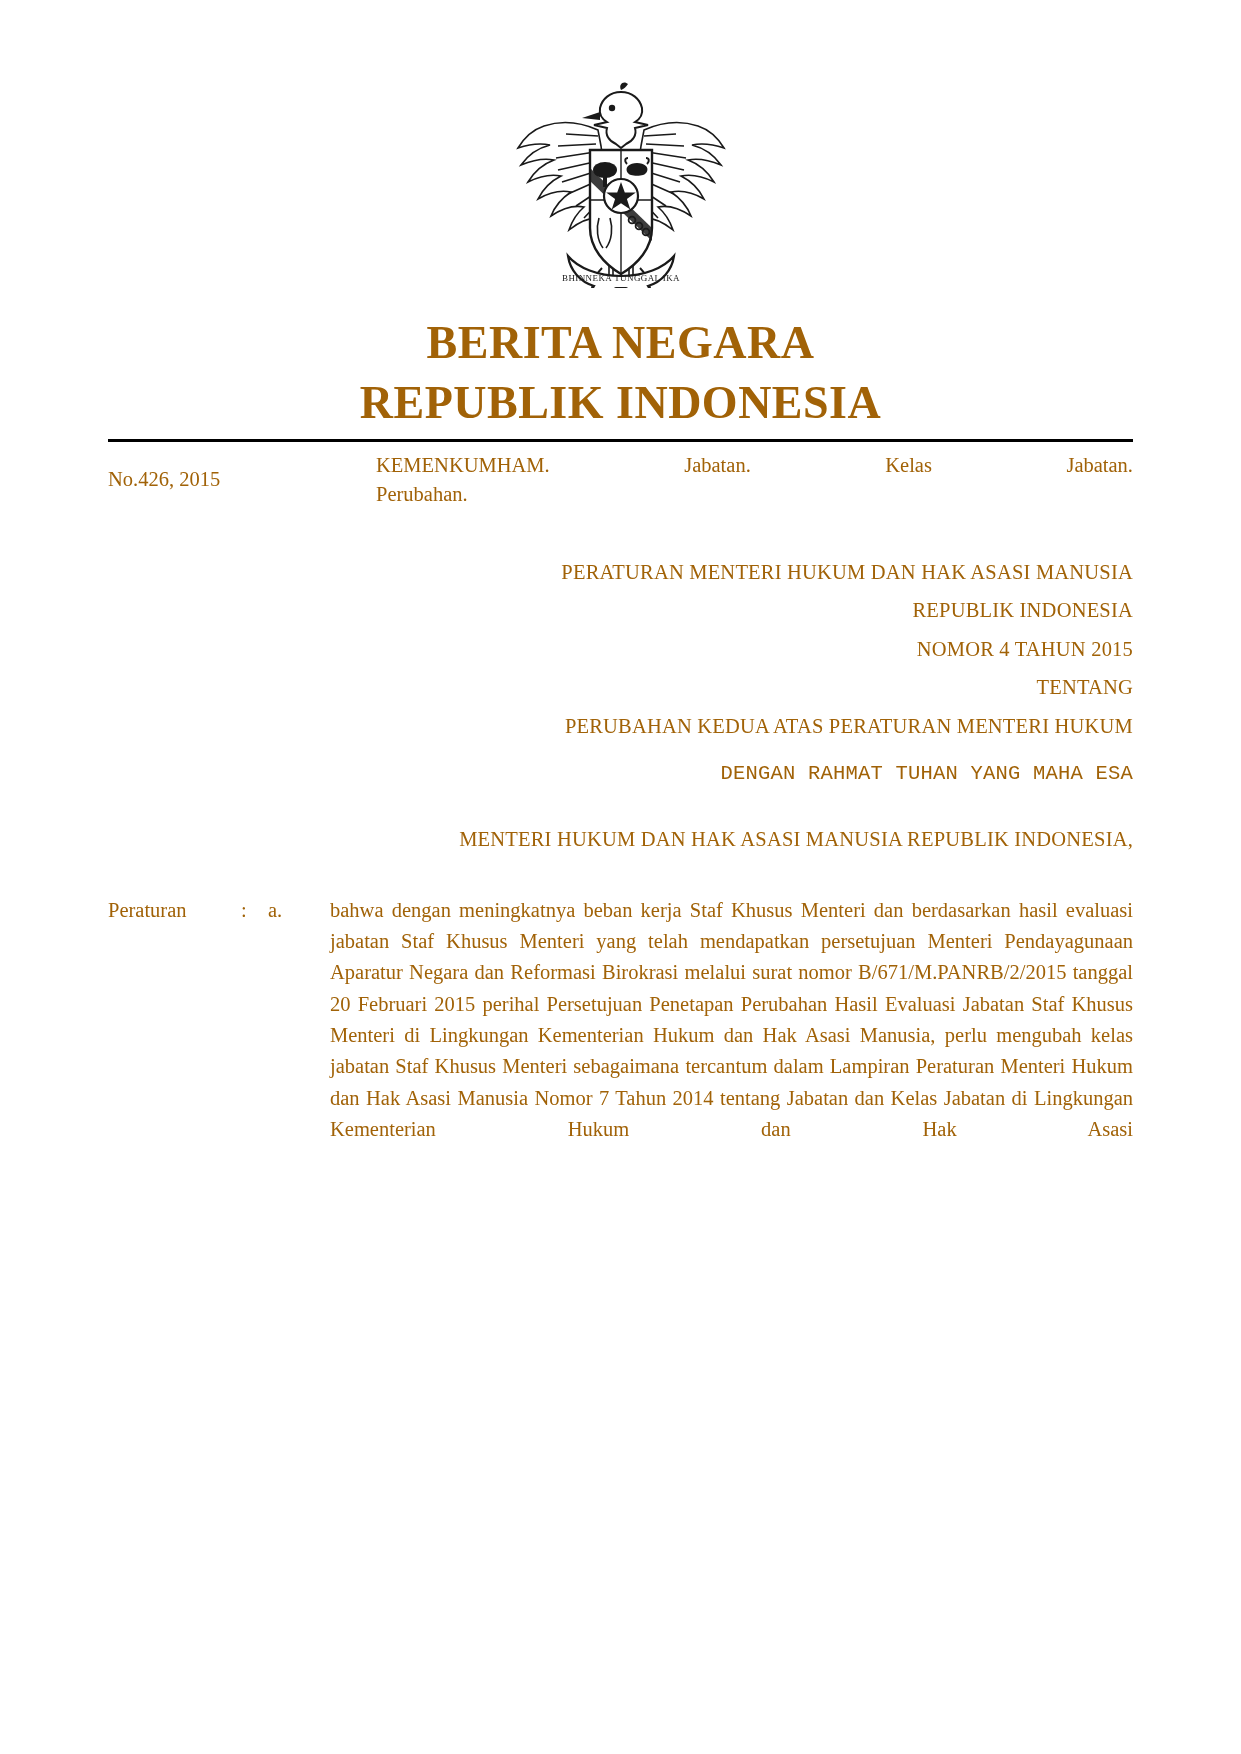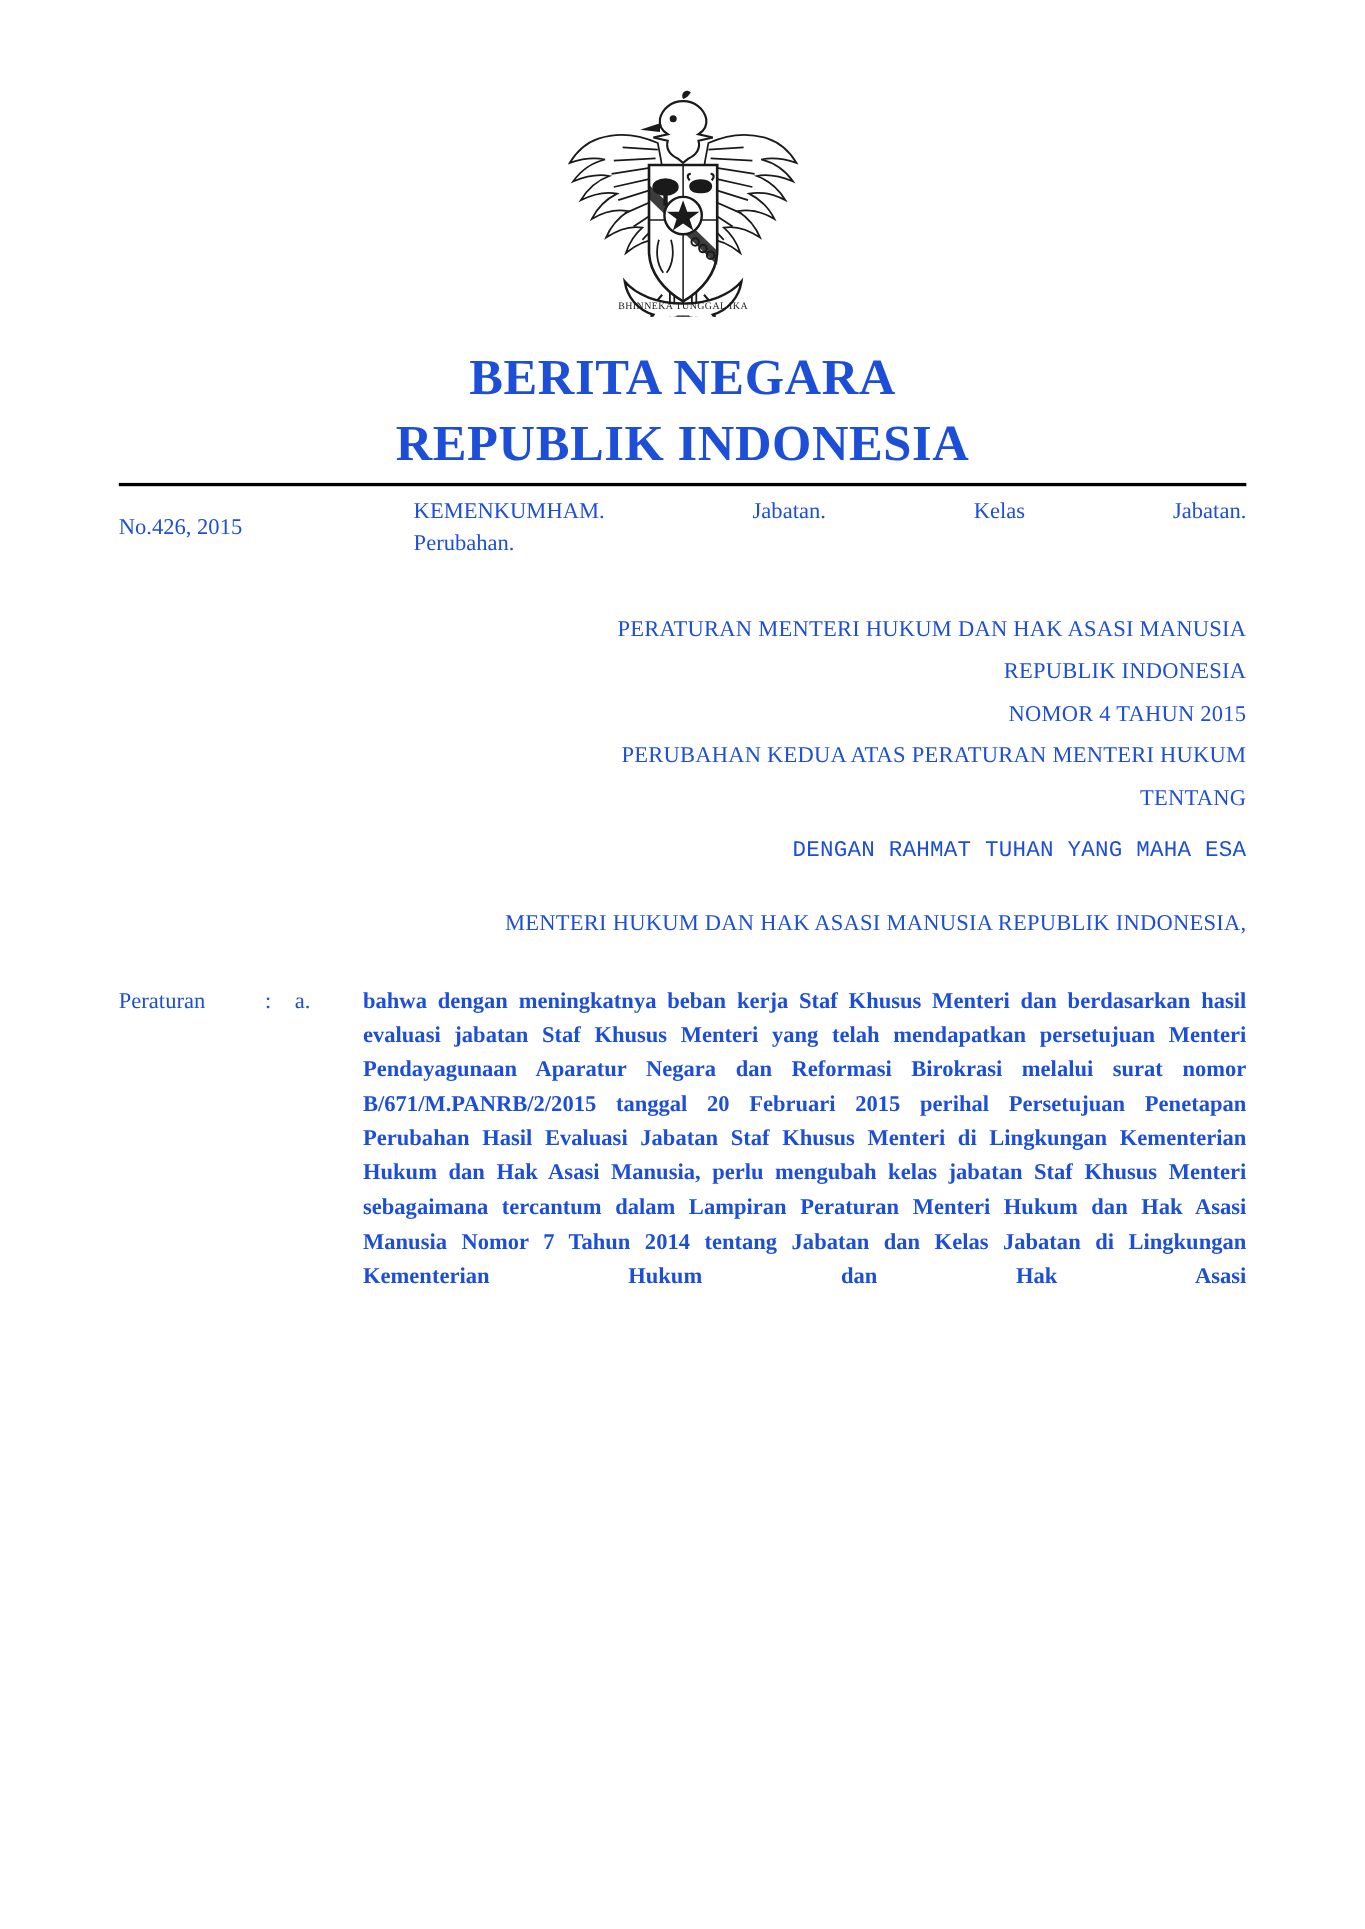--- a/index.html
+++ b/index.html
@@ -9,21 +9,21 @@
   }
   .page {
     width: 1241px;
     height: 1754px;
     margin: 0 auto;
     background: #ffffff;
     position: relative;
     box-sizing: border-box;
     padding: 0;
     font-family: "Liberation Serif", "DejaVu Serif", serif;
-    color: #1d4ed8;
+    color: #a16207;
     overflow: hidden;
   }
   .content {
     position: absolute;
     left: 108px;
     right: 108px;
     top: 0;
     width: 1025px;
   }
 
@@ -118,21 +118,20 @@
   }
   .cons-letter {
     width: 62px;
     flex: none;
   }
   .cons-text {
     flex: 1;
     text-align: justify;
     text-align-last: justify;
     hyphens: none;
-    font-weight: bold;
   }
 </style>
 </head>
 <body>
 
 <div class="page">
   <div class="content">
 
     <div class="emblem-wrap">
       <svg class="emblem" viewBox="0 0 230 210" xmlns="http://www.w3.org/2000/svg">
@@ -208,22 +207,22 @@
       <div class="issue-subject">
         <span>KEMENKUMHAM. Jabatan. Kelas Jabatan.</span>
         <span class="second">Perubahan.</span>
       </div>
     </div>
 
     <div class="title-block">
       <div>PERATURAN MENTERI HUKUM DAN HAK ASASI MANUSIA</div>
       <div>REPUBLIK INDONESIA</div>
       <div>NOMOR 4 TAHUN 2015</div>
+      <div>TENTANG</div>
       <div>PERUBAHAN KEDUA ATAS PERATURAN MENTERI HUKUM</div>
-      <div>TENTANG</div>
       <div class="gap-top">DENGAN RAHMAT TUHAN YANG MAHA ESA</div>
       <div class="gap-top2">MENTERI HUKUM DAN HAK ASASI MANUSIA REPUBLIK INDONESIA,</div>
     </div>
 
     <div class="considering">
       <div class="cons-label">
         <span>Peraturan</span>
         <span class="colon">:</span>
       </div>
       <div class="cons-letter">a.</div>

